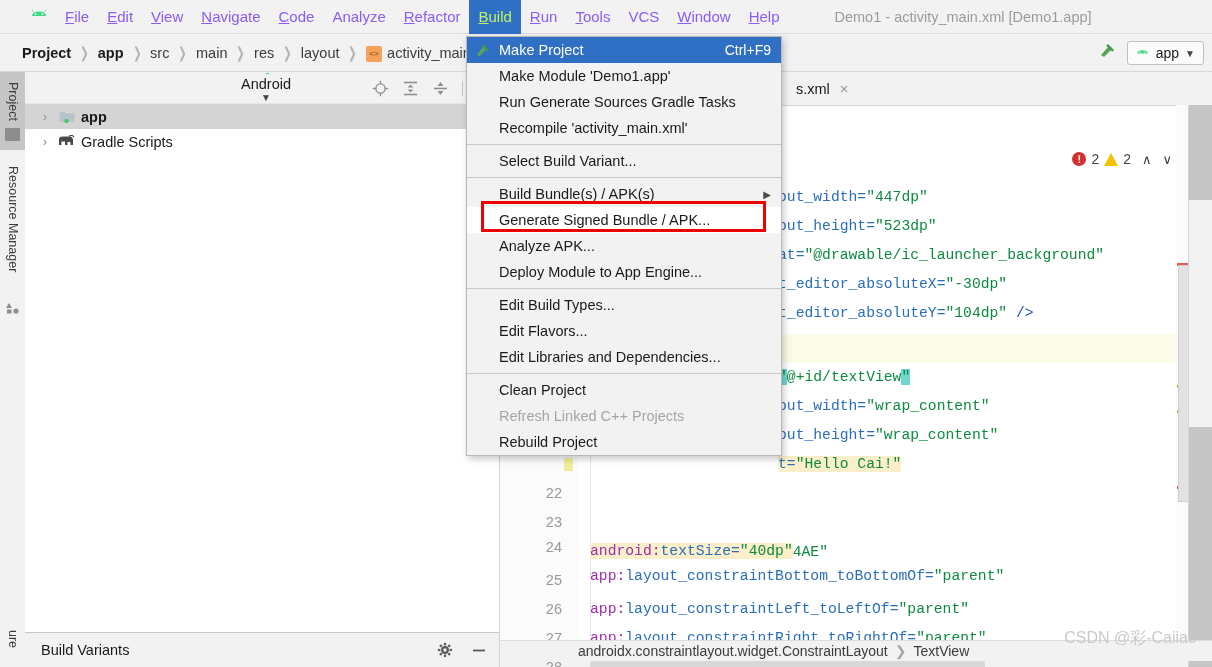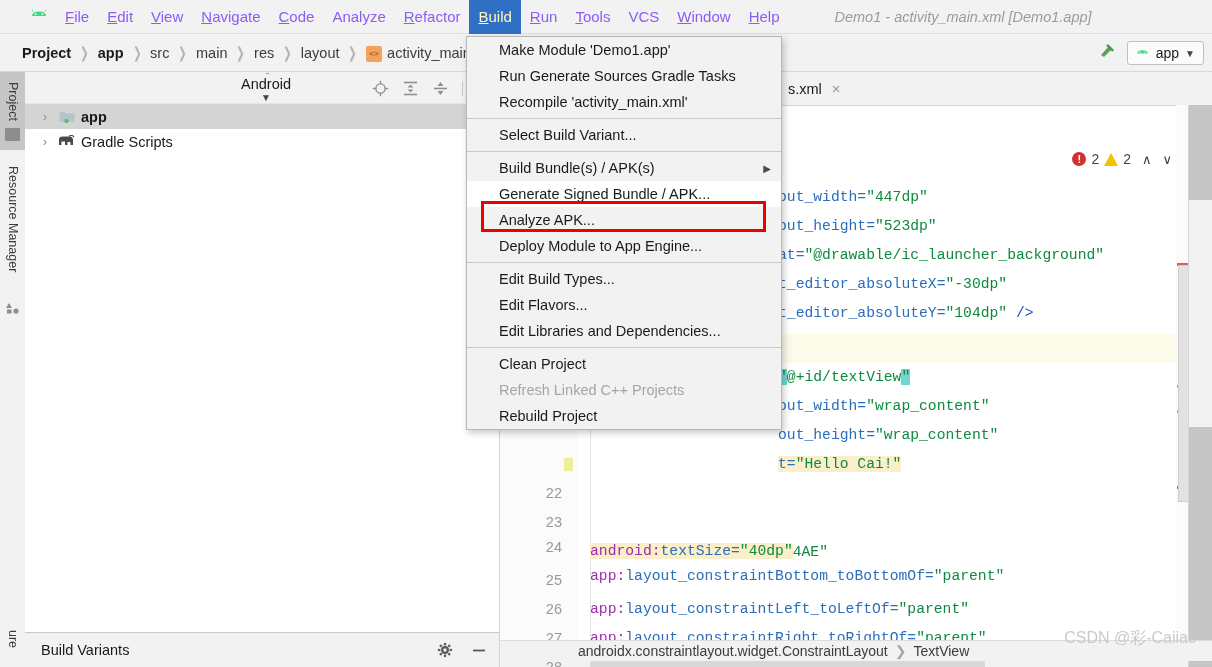--- a/index.html
+++ b/index.html
@@ -32,30 +32,29 @@
   .menu-item {
     padding: 5px 9px;
     font-size: 15px;
     color: #8b5cf6;
     line-height: 18px;
     cursor: default;
     white-space: nowrap;
   }
   .menu-item.active {
     background: #2f6fc4;
-    color: #fef9c3;
+    color: #bef264;
     padding-top: 8px; padding-bottom: 8px;
   }
   .menu-item u { text-decoration: underline; }
   .win-title {
     margin-left: 46px;
     font-size: 14.5px;
     color: #9b9b9b;
     white-space: nowrap;
-    font-style: italic;
   }
 
   
   .navbar {
     position: absolute; left: 0; top: 34px;
     width: 1212px; height: 38px;
     background: #f2f2f2;
     display: flex; align-items: center;
     box-sizing: border-box;
     border-bottom: 1px solid #d8d8d8;
@@ -159,21 +158,21 @@
   .editor-tabbar {
     position: absolute; left: 500px; top: 72px;
     width: 712px; height: 33px;
     background: #f2f2f2;
     box-sizing: border-box;
   }
   .etab {
     position: absolute; left: 282px; top: 4px;
     display: flex; align-items: center; gap: 10px;
     font-size: 14.5px; color: #1a1a1a;
-    padding: 4px 6px;
+    padding: 4px 14px;
   }
   .etab-close { color: #9a9a9a; font-size: 15px; }
 
   .editor {
     position: absolute; left: 500px; top: 105px;
     width: 712px; height: 535px;
     background: #ffffff;
     box-sizing: border-box;
     border-top: 1px solid #d4d4d4;
   }
@@ -600,20 +599,28 @@
     <div class="rtab" style="top:322px; height:240px; background:#c6c6c6;"></div>
   </div>
 
   <div class="botcrumb">
     <span>androidx.constraintlayout.widget.ConstraintLayout</span>
     <span class="sep">❯</span>
     <span>TextView</span>
   </div>
 
   <div class="dropdown">
+    <div class="dd-item sel">
+      <svg class="hammer-ic" viewBox="0 0 20 20">
+        <path d="M3 15 L11 6 L14 9 L6 17 Z" fill="#5aa45a"></path>
+        <path d="M10 4 L16 10 L14.2 11.8 L8.2 5.8 Z" fill="#4a9a4a"></path>
+      </svg>
+      <span>Make Project</span>
+      <span class="dd-shortcut">Ctrl+F9</span>
+    </div>
     <div class="dd-item">
       <span>Make Module 'Demo1.app'</span>
     </div>
     <div class="dd-item">
       <span>Run Generate Sources Gradle Tasks</span>
     </div>
     <div class="dd-item">
       <span>Recompile 'activity_main.xml'</span>
     </div>
     <div class="dd-sep"></div>

